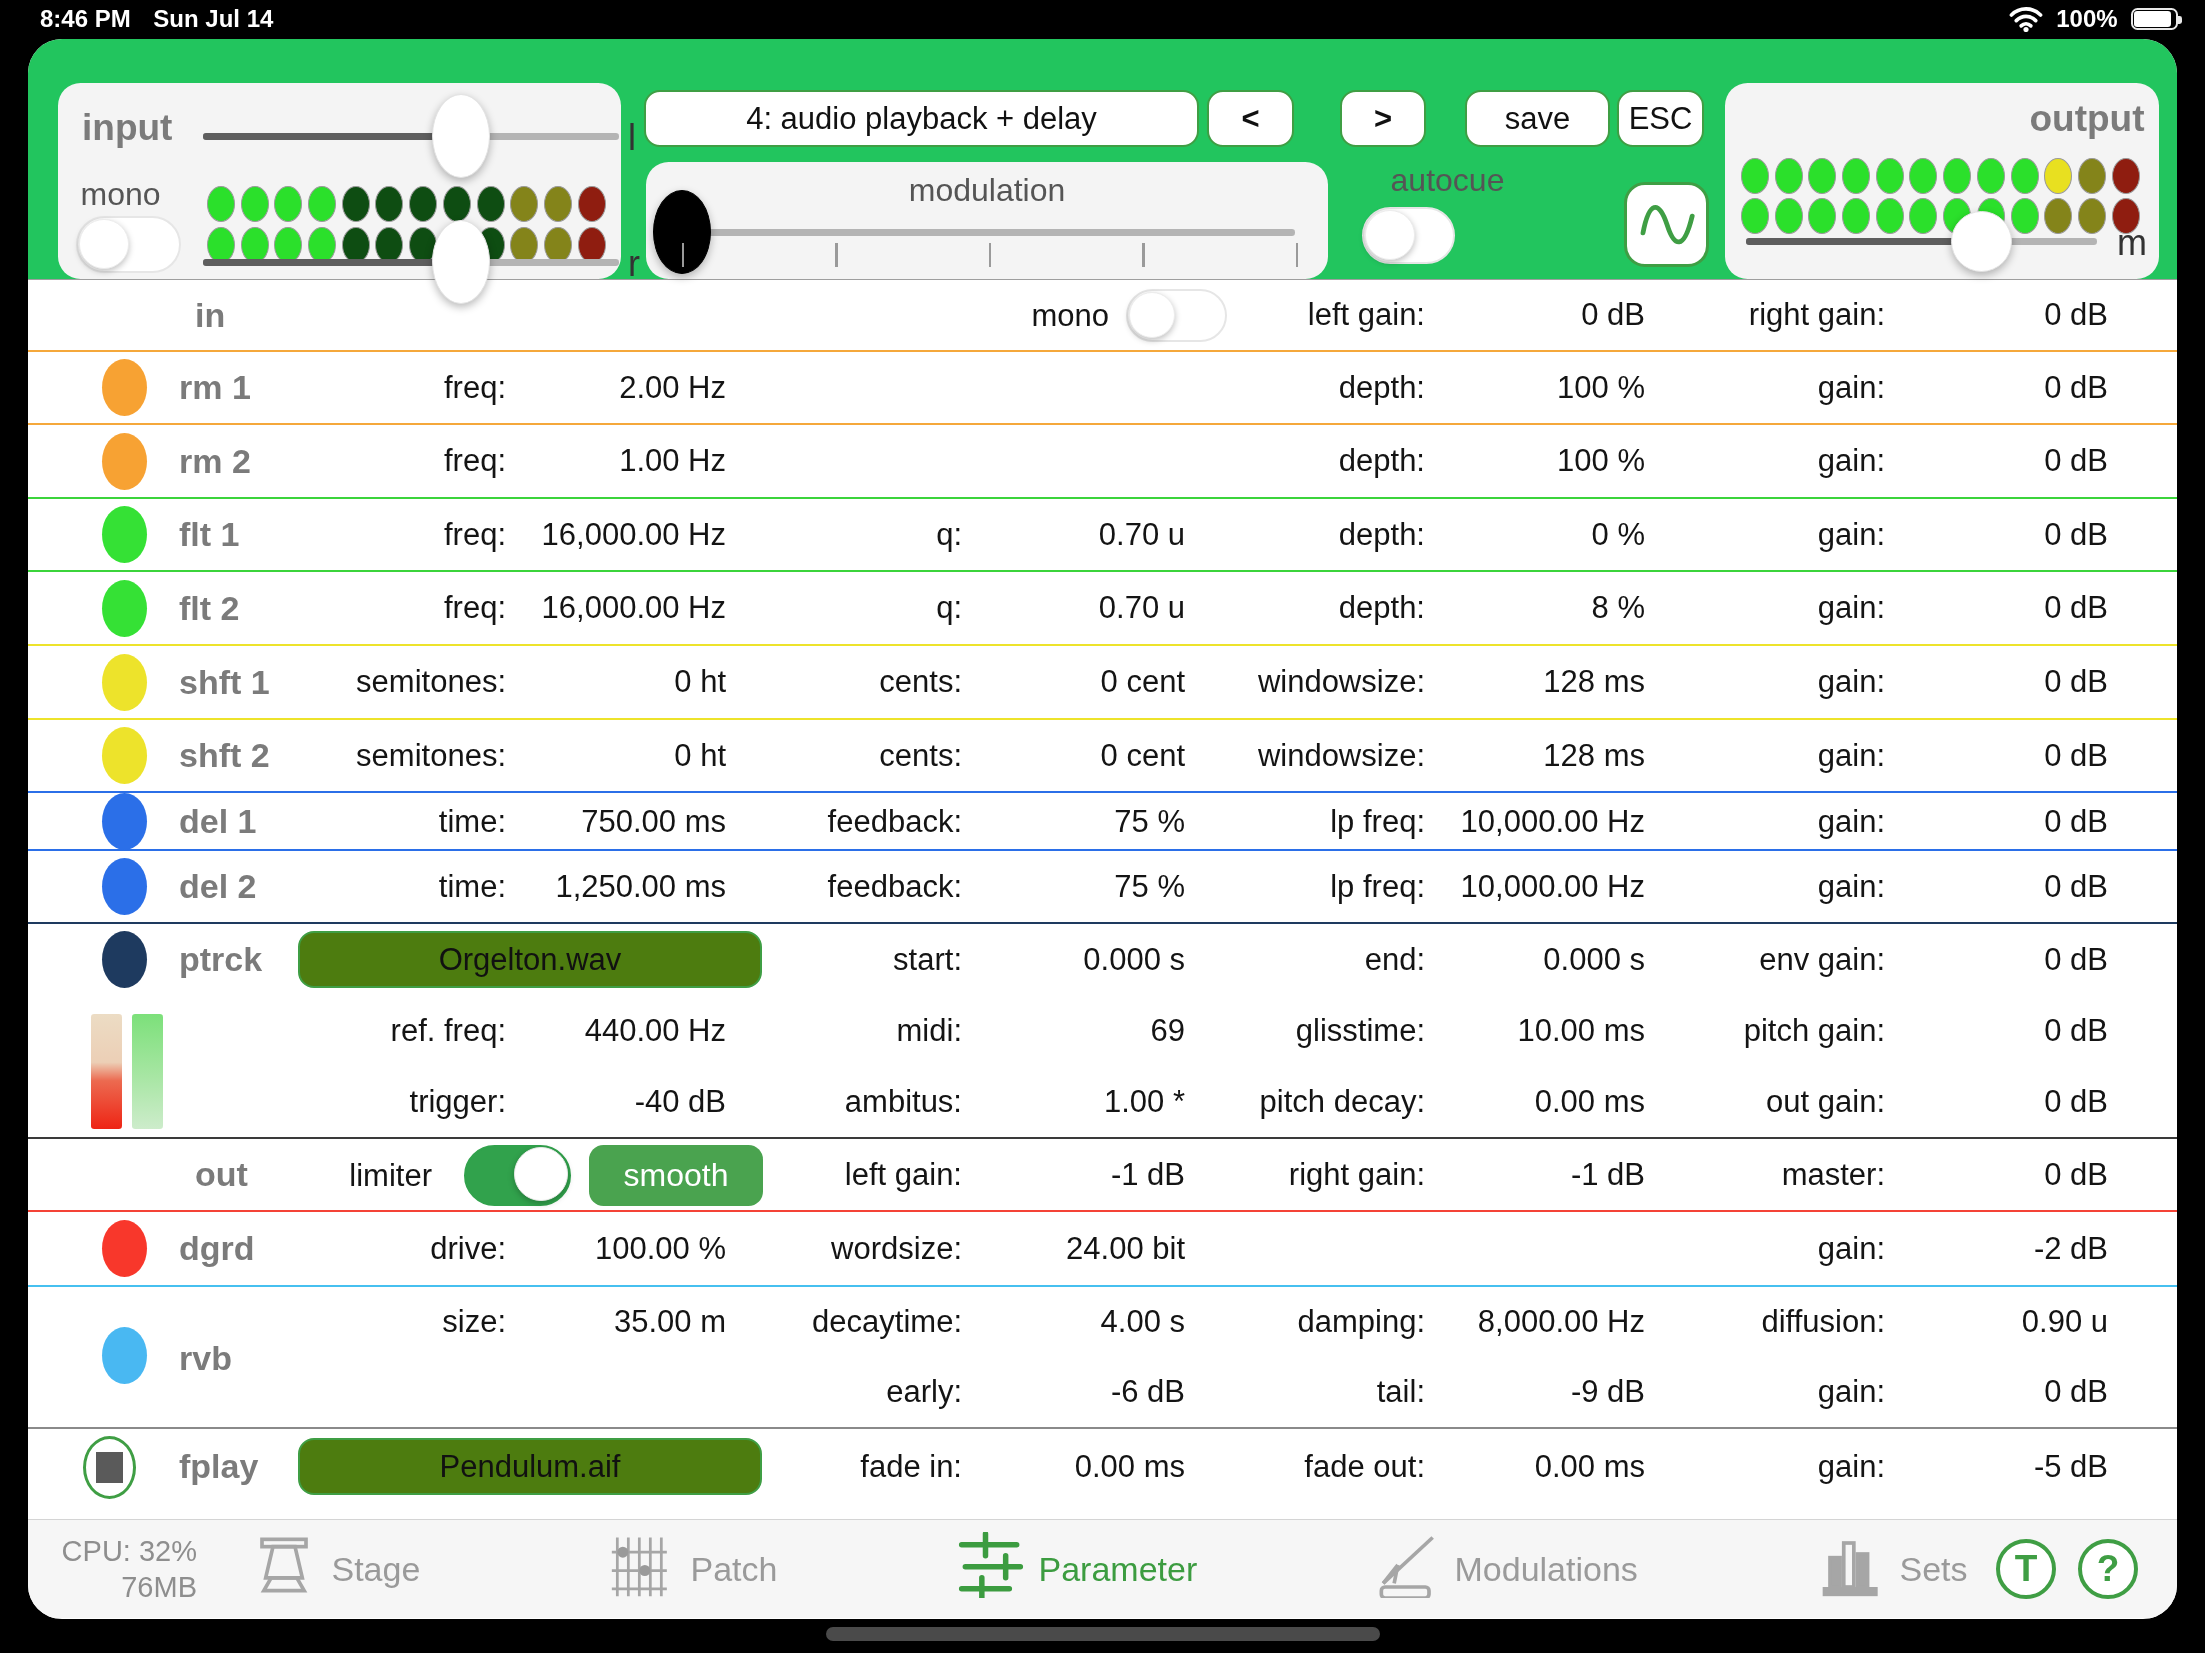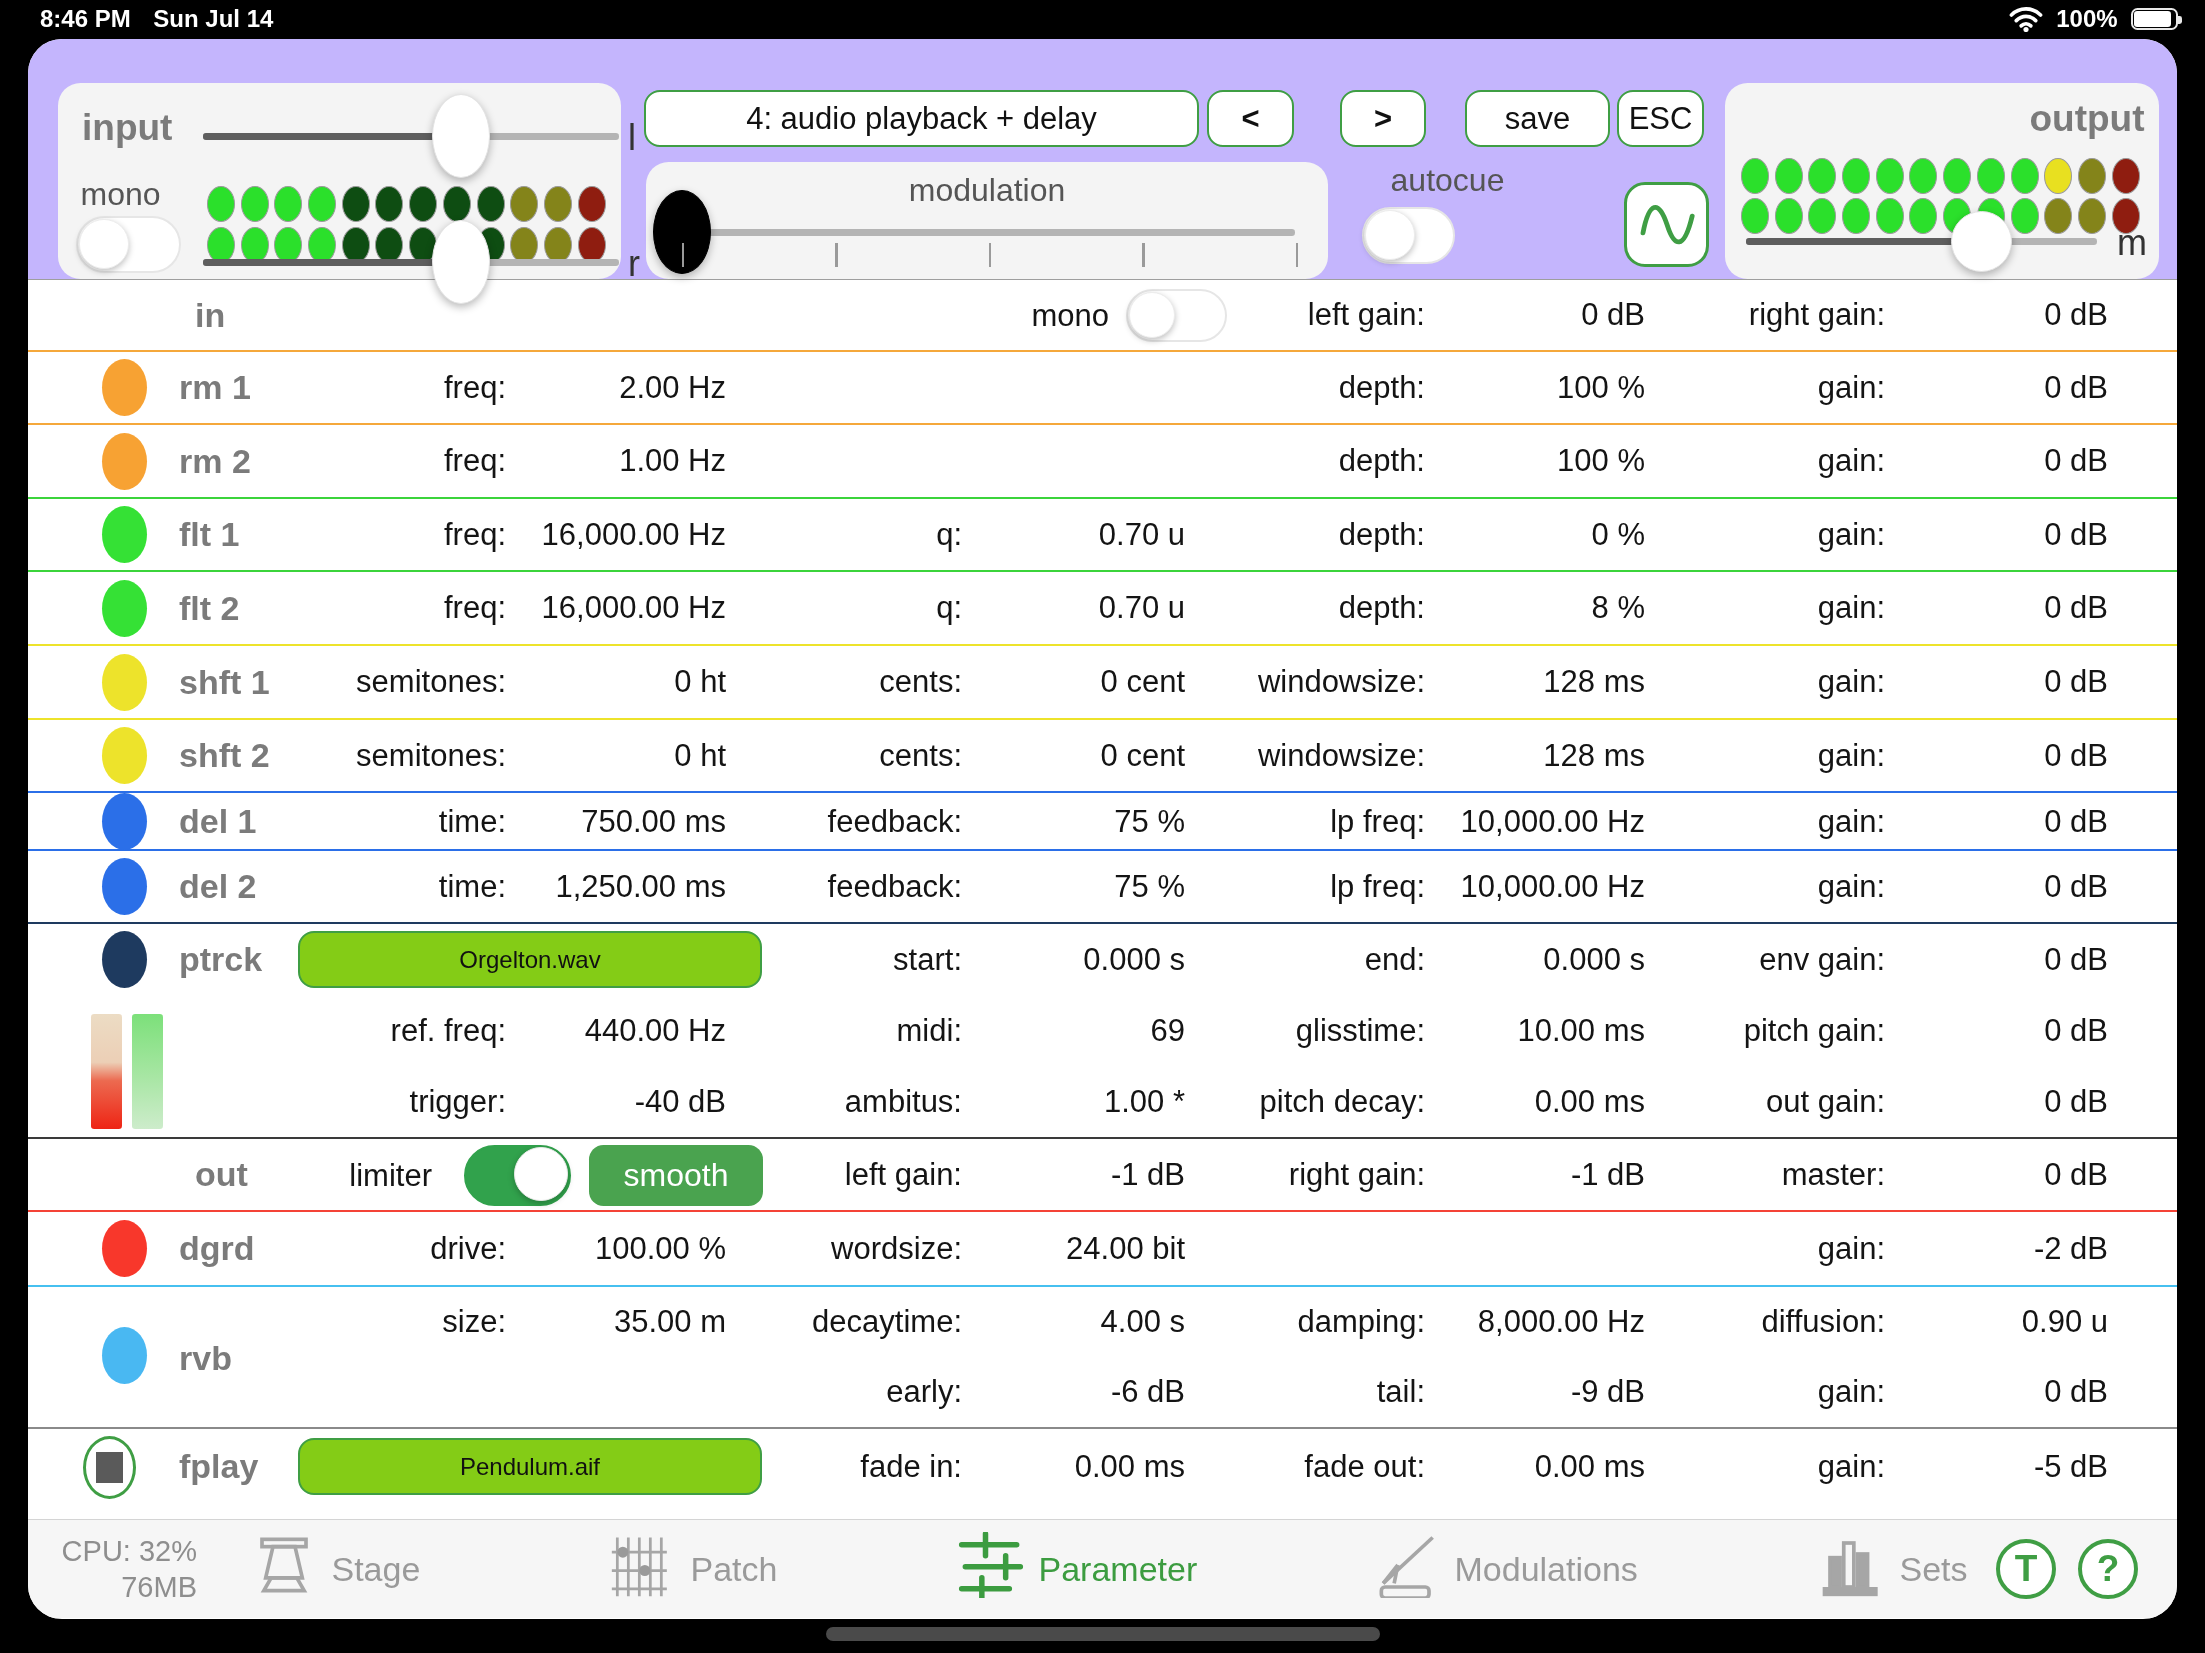--- a/index.html
+++ b/index.html
@@ -10,21 +10,21 @@
   .status-left { position:absolute; left:40px; top:4.8px; display:flex; gap:22.6px; font-size:24px; font-weight:bold; }
   .status-right { position:absolute; right:27.4px; top:4.8px; display:flex; gap:13px; align-items:center; font-size:24px; font-weight:bold; }
   .battery { position:relative; width:47px; height:22.6px; border:2.4px solid #e8e8e8; border-radius:6.5px; }
   .battery .fill { position:absolute; left:1.6px; top:1.6px; bottom:1.6px; width:37px; background:#fff; border-radius:3.2px; }
   .battery .tip { position:absolute; right:-6.5px; top:6.5px; width:4px; height:8px; background:#e8e8e8; border-radius:0 2.4px 2.4px 0; }
 
   
   .app { position:absolute; left:28px; top:39px; width:2149px; height:1580px; background:#fff; border-radius:34px; overflow:hidden; }
 
   
-  .toolbar { position:absolute; left:0; top:0; width:2149px; height:241px; background:#c4b5fd; border-bottom:1.6px solid #9e9e9e; }
+  .toolbar { position:absolute; left:0; top:0; width:2149px; height:241px; background:#22c55e; border-bottom:1.6px solid #9e9e9e; }
   .card { position:absolute; background:#f4f4f4; border-radius:22.6px; }
   .card.input-card { left:30px; top:44px; width:563px; height:196px; }
   .card.mod-card { left:618px; top:123px; width:682px; height:117px; }
   .card.output-card { left:1697px; top:44px; width:434px; height:196px; }
 
   .biglabel { font-size:37px; font-weight:bold; color:#7b7b7b; }
   .smalllabel { font-size:32px; color:#555; }
   .lr-label { font-size:36px; color:#333; }
 
   .gbtn { position:absolute; background:#fff; border:2.4px solid #3F9E44; border-radius:16px; color:#111;
@@ -54,22 +54,22 @@
 
   
   .table { position:absolute; left:0; top:241px; width:2149px; }
   .trow, .tline { display:grid; grid-template-columns:151px 132px 195px 220px 236px 223px 240px 220px 240px 223px;
           align-items:center; padding-right:69px; position:relative; }
   .trow { border-bottom:2.4px solid transparent; }
   .dot { width:45px; height:57px; border-radius:50%; margin-left:74px; }
   .mlabel { font-size:34px; font-weight:bold; color:#7b7b7b; }
   .clabel { font-size:31px; color:#141414; text-align:right; white-space:nowrap; }
   .cval { font-size:31px; color:#141414; text-align:right; white-space:nowrap; }
-  .filebtn { position:absolute; left:270px; width:464px; height:57px; background:#84cc16; border:2.4px solid #3F9E44; border-radius:16px;
-             font-size:24px; color:#111; display:flex; align-items:center; justify-content:center; }
+  .filebtn { position:absolute; left:270px; width:464px; height:57px; background:#4d7c0f; border:2.4px solid #3F9E44; border-radius:16px;
+             font-size:31px; color:#111; display:flex; align-items:center; justify-content:center; }
   .meters { position:absolute; left:63px; top:90px; display:flex; gap:9.7px; }
   .meters .bar { width:31px; height:115px; border-radius:3.2px; }
   .bar.redbar { background:linear-gradient(to bottom, #ecdcc4 0%, #eccfb6 42%, #ec6a50 58%, #ee2414 100%); }
   .bar.greenbar { background:linear-gradient(to bottom, #7ce07a 0%, #a8e6a4 55%, #cdeccb 100%); }
   .smoothbtn { position:absolute; left:561px; top:5.7px; width:174px; height:61px; background:#4AA34F; border-radius:14.5px;
                color:#fff; font-size:32px; display:flex; align-items:center; justify-content:center; }
   .stopbtn { position:absolute; left:55px; top:6.5px; width:53px; height:63px; border:3.2px solid #3F9E44; border-radius:50%;
              background:#fff; display:flex; align-items:center; justify-content:center; }
   .stopbtn .sq { width:27.4px; height:31px; background:#5a5a5a; }
 

